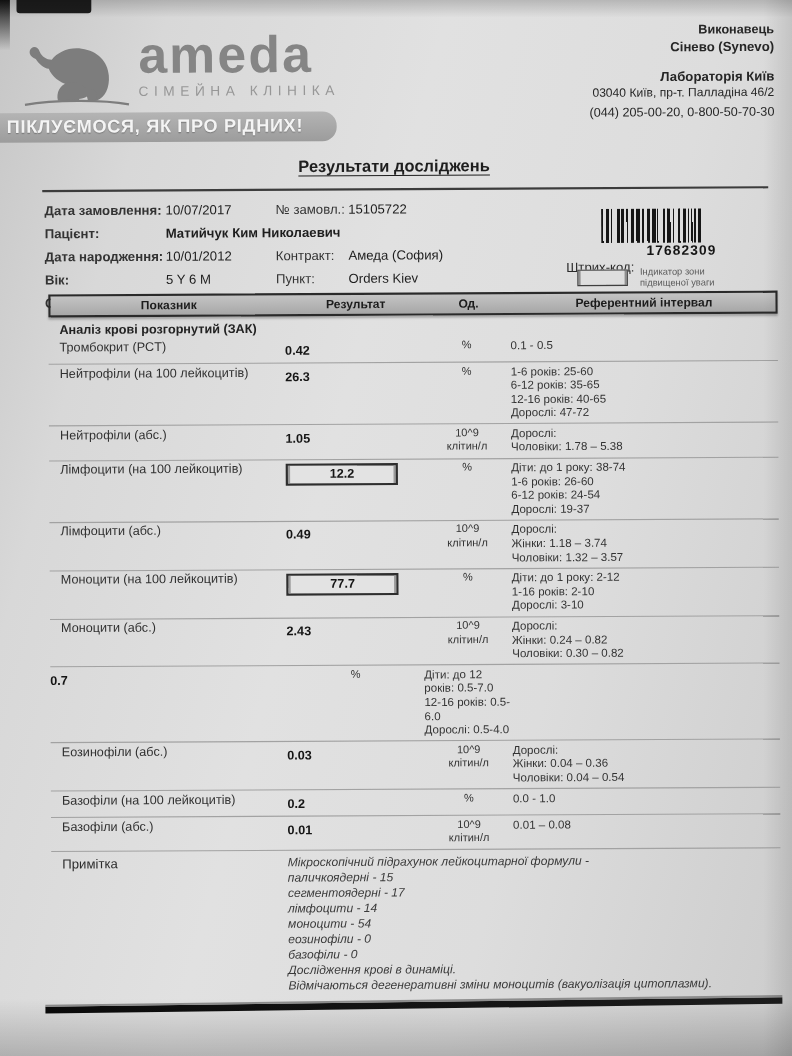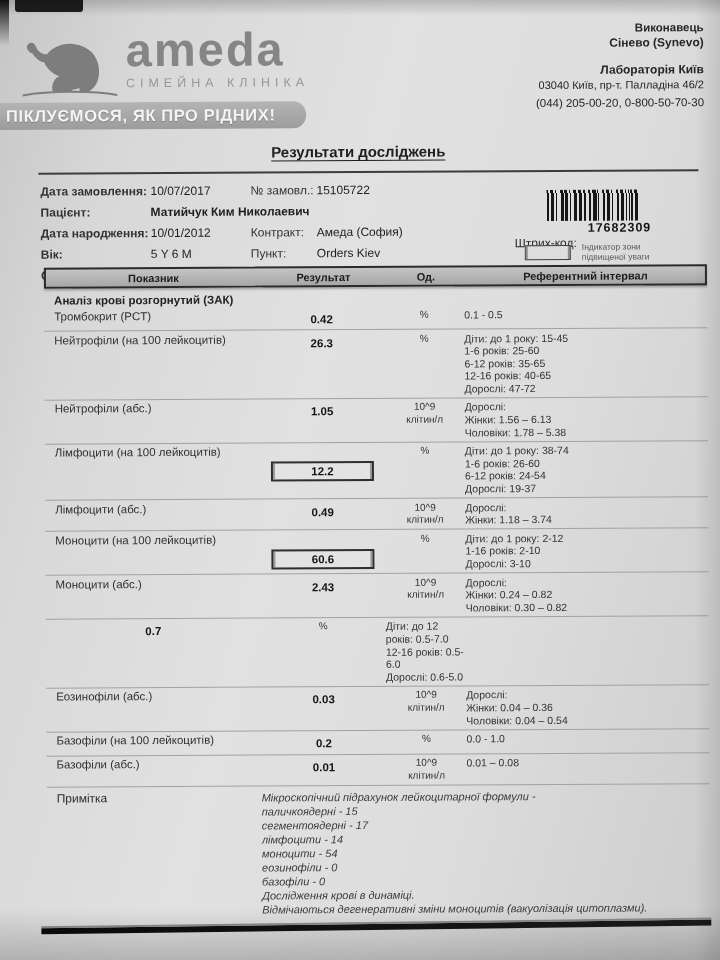--- a/index.html
+++ b/index.html
@@ -77,23 +77,23 @@
     background:linear-gradient(#c4c4c4,#a7a7a7);
     border:2px solid #2a2a2a;box-sizing:border-box;height:21px;align-items:center;
     font-weight:bold;font-size:11px;color:#1c1c1c;
     box-shadow:0 2px 2px rgba(0,0,0,.25);
   }
   .th{text-align:center;}
   .section-row{font-weight:bold;font-size:11.5px;color:#222;padding:6px 0 1px 10px;}
   .row{display:grid;grid-template-columns:215px 125px 80px 1fr;padding:2.5px 0;border-top:1px solid #a2a2a2;}
   .row:first-of-type{border-top:none;}
   .c.name{padding-left:10px;font-size:11.5px;color:#303030;}
-  .c.result{text-align:center;}
+  .c.result{text-align:left;}
   .resval{font-weight:bold;font-size:11.5px;color:#151515;}
-  .resval.boxed{display:inline-block;border:2px solid #2e2e2e;box-shadow:inset 2px 0 0 #9a9a9a,inset -2px 0 0 #9a9a9a;padding:2px 38px;background:#e3e3e3;margin-top:16px;}
+  .resval.boxed{display:inline-block;border:2px solid #2e2e2e;box-shadow:inset 2px 0 0 #9a9a9a,inset -2px 0 0 #9a9a9a;padding:2px 38px;background:#e3e3e3;margin-top:1px;}
   .c.unit{text-align:center;font-size:10px;line-height:12.5px;color:#333;}
   .c.ref{font-size:10.5px;line-height:12.6px;color:#333;}
   .note-row{display:grid;grid-template-columns:215px 1fr;border-top:1px solid #a2a2a2;padding:4px 0 3px 0;}
   .note-label{padding-left:10px;font-size:12px;color:#2c2c2c;}
   .note-lines{font-style:italic;font-size:11px;line-height:14px;color:#3a3a3a;}
   .endline{margin-top:3px;height:6px;background:linear-gradient(90deg,#0b0b0b,#1c1c1c);border-top:2px solid #8d8d8d;transform:rotate(-0.45deg);width:101%;margin-left:-6px;}
 </style>
 </head>
 <body>
 
@@ -197,38 +197,36 @@
             </div>
           </div>
 
           <div class="row">
             <div class="c name">Нейтрофіли (на 100 лейкоцитів)</div>
             <div class="c result"><span class="resval">26.3</span></div>
             <div class="c unit">
               <div>%</div>
             </div>
             <div class="c ref">
-              <div>Діти: до 1 року: 15-45</div>
               <div>1-6 років: 25-60</div>
               <div>6-12 років: 35-65</div>
               <div>12-16 років: 40-65</div>
               <div>Дорослі: 47-72</div>
             </div>
           </div>
 
           <div class="row">
             <div class="c name">Нейтрофіли (абс.)</div>
             <div class="c result"><span class="resval">1.05</span></div>
             <div class="c unit">
               <div>10^9</div>
               <div>клітин/л</div>
             </div>
             <div class="c ref">
               <div>Дорослі:</div>
-              <div>Жінки: 1.56 – 6.13</div>
               <div>Чоловіки: 1.78 – 5.38</div>
             </div>
           </div>
 
           <div class="row">
             <div class="c name">Лімфоцити (на 100 лейкоцитів)</div>
             <div class="c result"><span class="resval boxed">12.2</span></div>
             <div class="c unit">
               <div>%</div>
             </div>
@@ -243,26 +241,27 @@
           <div class="row">
             <div class="c name">Лімфоцити (абс.)</div>
             <div class="c result"><span class="resval">0.49</span></div>
             <div class="c unit">
               <div>10^9</div>
               <div>клітин/л</div>
             </div>
             <div class="c ref">
               <div>Дорослі:</div>
               <div>Жінки: 1.18 – 3.74</div>
+              <div>Чоловіки: 1.32 – 3.57</div>
             </div>
           </div>
 
           <div class="row">
             <div class="c name">Моноцити (на 100 лейкоцитів)</div>
-            <div class="c result"><span class="resval boxed">60.6</span></div>
+            <div class="c result"><span class="resval boxed">77.7</span></div>
             <div class="c unit">
               <div>%</div>
             </div>
             <div class="c ref">
               <div>Діти: до 1 року: 2-12</div>
               <div>1-16 років: 2-10</div>
               <div>Дорослі: 3-10</div>
             </div>
           </div>
 
@@ -281,21 +280,21 @@
           </div>
 
           <div class="row">
             <div class="c result"><span class="resval">0.7</span></div>
             <div class="c unit">
               <div>%</div>
             </div>
             <div class="c ref">
               <div>Діти: до 12 років: 0.5-7.0</div>
               <div>12-16 років: 0.5-6.0</div>
-              <div>Дорослі: 0.6-5.0</div>
+              <div>Дорослі: 0.5-4.0</div>
             </div>
           </div>
 
           <div class="row">
             <div class="c name">Еозинофіли (абс.)</div>
             <div class="c result"><span class="resval">0.03</span></div>
             <div class="c unit">
               <div>10^9</div>
               <div>клітин/л</div>
             </div>

